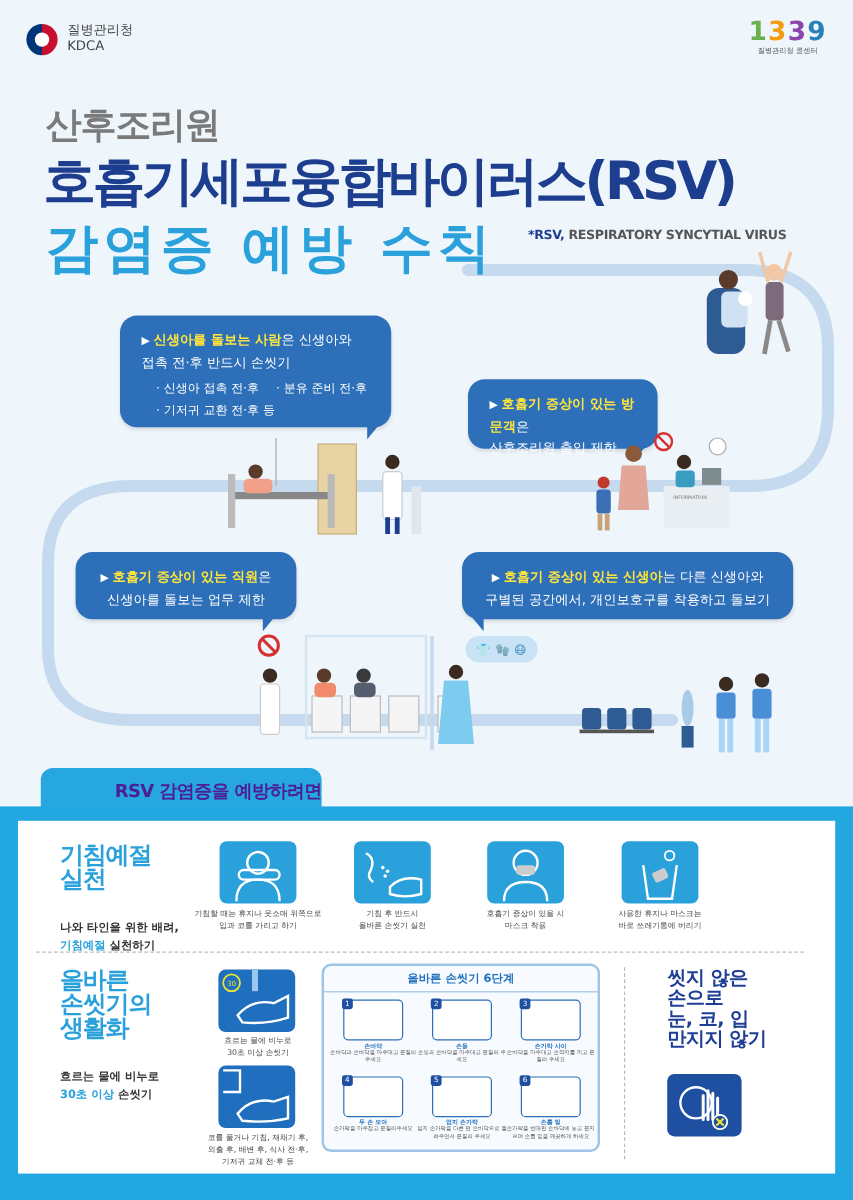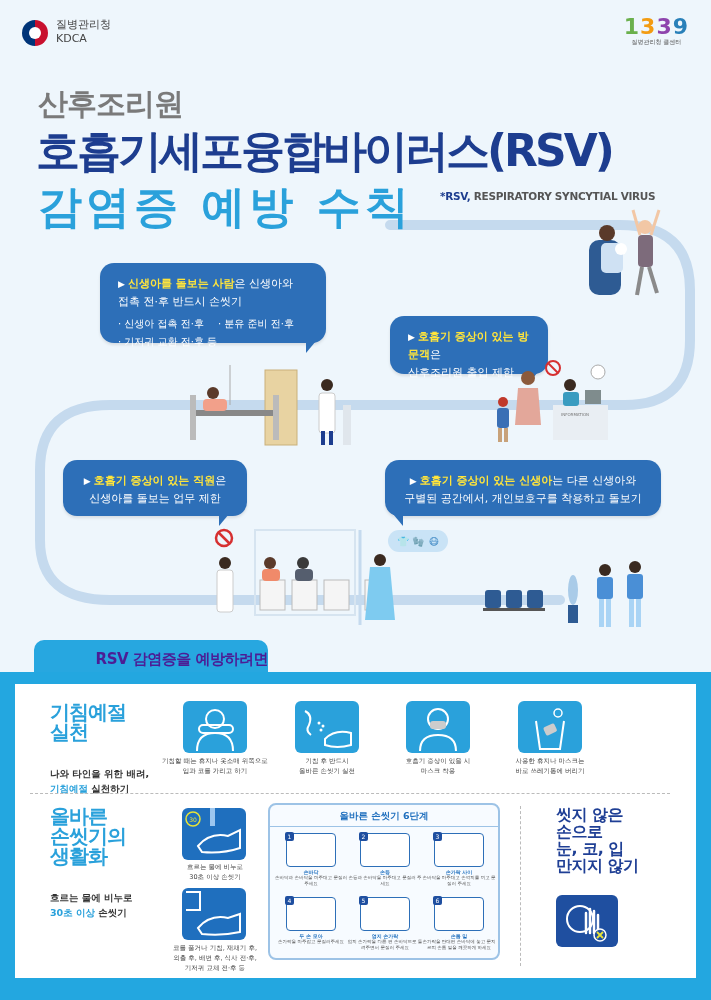--- a/index.html
+++ b/index.html
@@ -24,22 +24,22 @@
   .title3 { position: absolute; left: 38px; top: 178px; font-size: 44px; font-weight: bold; color: #2aa1db; letter-spacing: 4px; }
   .rsvnote { position: absolute; left: 440px; top: 190px; font-size: 10.5px; font-weight: bold; color: #1d3d8f; letter-spacing: -0.3px; }
   .rsvnote .light { color: #555; font-weight: bold; }
 
   .path { position: absolute; left: 0; top: 0; width: 711px; height: 640px; pointer-events: none; }
 
   .bubble { position: absolute; background: #2d6fb8; border-radius: 14px; color: #fff; font-size: 11px; line-height: 18px; padding: 12px 18px; box-shadow: 0 2px 3px rgba(0,0,0,0.1); }
   .bubble .hl { color: #ffe53b; font-weight: bold; }
   .bubble .tri { color: #fff; font-size: 9px; margin-right: 3px; }
   .bubble .tail { position: absolute; width: 0; height: 0; }
-  .bubble .bullets { font-size: 10px; margin-top: 4px; display: grid; grid-template-columns: 100px 90px; }
-  .b1 { left: 100px; top: 263px; width: 226px; height: 80px; }
+  .bubble .bullets { font-size: 10px; margin-top: 4px; display: grid; grid-template-columns: 100px 90px; margin-left: 12px; }
+  .b1 { left: 100px; top: 263px; width: 226px; height: 93px; }
   .b1 .tail { right: 10px; bottom: -10px; border-left: 10px solid #2d6fb8; border-bottom: 12px solid transparent; }
   .b2 { left: 390px; top: 316px; width: 158px; height: 58px; }
   .b2 .tail { right: 10px; bottom: -10px; border-left: 10px solid #2d6fb8; border-bottom: 12px solid transparent; }
   .b3 { left: 63px; top: 460px; width: 184px; height: 56px; text-align: center; }
   .b3 .tail { right: 18px; bottom: -10px; border-left: 10px solid #2d6fb8; border-bottom: 12px solid transparent; }
   .b4 { left: 385px; top: 460px; width: 276px; height: 56px; text-align: center; }
   .b4 .tail { left: 8px; bottom: -10px; border-right: 10px solid #2d6fb8; border-bottom: 12px solid transparent; }
 
   .illu { position: absolute; }
 

